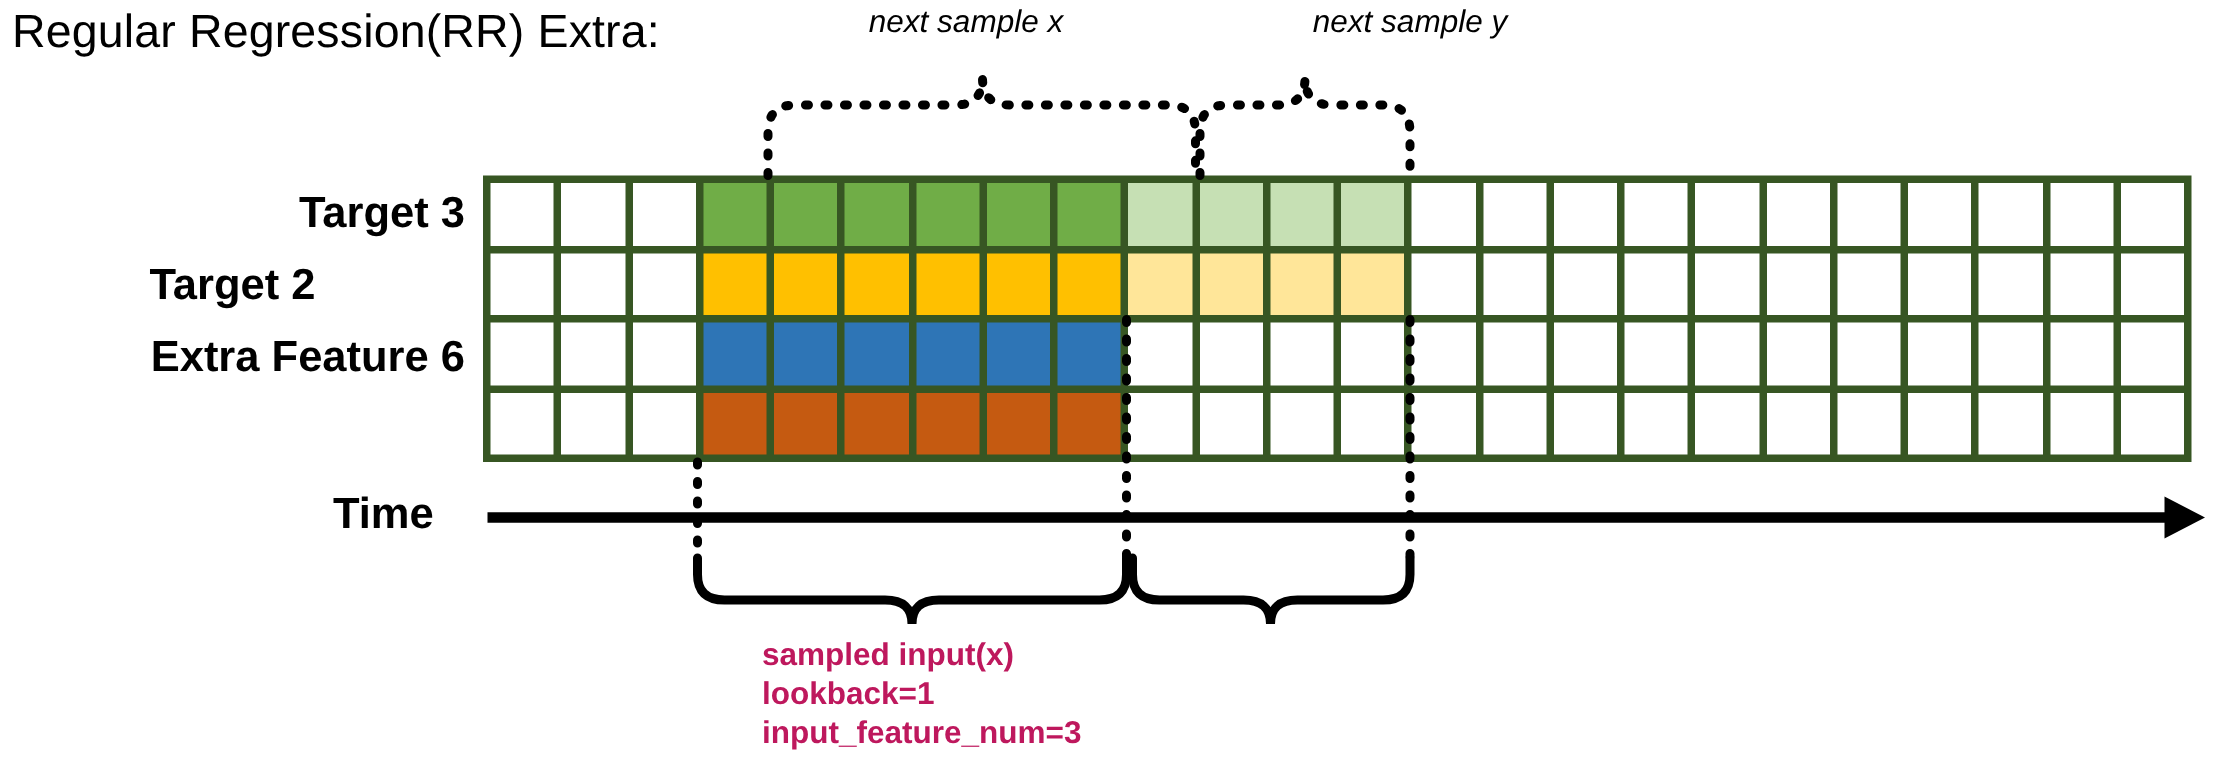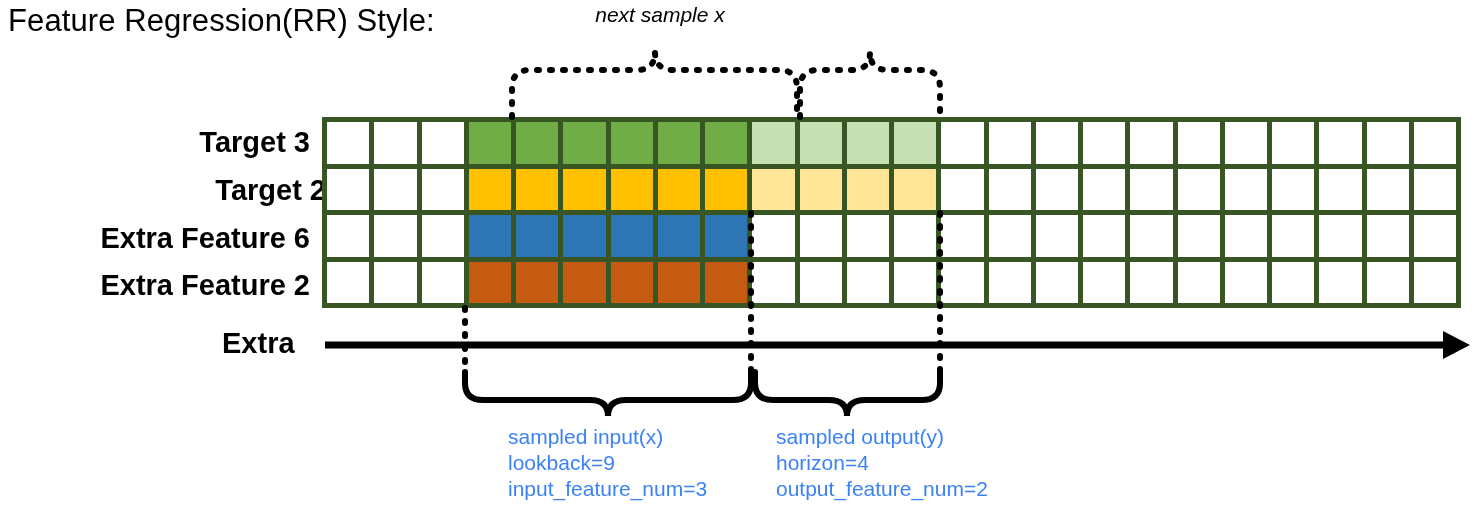--- a/index.html
+++ b/index.html
@@ -44,39 +44,39 @@
     grid-template-columns:repeat(24,1fr);
     grid-template-rows:repeat(4,1fr);
     gap:5px;
     padding:5px;
     box-sizing:border-box;
   }
   .cell{background:#ffffff;}
 
   
   .foot-block{
-    font-size:21px;font-weight:400;color:#3b82f6;
+    font-size:21px;font-weight:700;color:#be185d;
     line-height:26px;white-space:nowrap;
   }
 
   svg.overlay{position:absolute;left:0;top:0;width:1476px;height:516px;pointer-events:none;}
 </style>
 </head>
 <body>
 
 <div id="stage">
 
-  <div class="abs" id="title">Feature Regression(RR) Style:</div>
-
-  <div class="abs brace-label" style="left:500px;top:3px;width:320px;">next sample x</div>
+  <div class="abs" id="title">Regular Regression(RR) Extra:</div>
+
+  <div class="abs brace-label" style="left:484px;top:3px;width:320px;">next sample x</div>
+  <div class="abs brace-label" style="left:760px;top:3px;width:360px;">next sample y</div>
 
   <div class="abs row-label" style="left:0px;top:119px;width:310px;">Target 3</div>
-  <div class="abs row-label" style="left:16px;top:167px;width:310px;">Target 2</div>
+  <div class="abs row-label" style="left:0px;top:167px;width:310px;text-align:center;">Target 2</div>
   <div class="abs row-label" style="left:0px;top:215px;width:310px;">Extra Feature 6</div>
-  <div class="abs row-label" style="left:0px;top:262px;width:310px;">Extra Feature 2</div>
 
   <div class="abs" id="grid">
       <div class="cell" style="background: rgb(255, 255, 255);"></div>
       <div class="cell" style="background: rgb(255, 255, 255);"></div>
       <div class="cell" style="background: rgb(255, 255, 255);"></div>
       <div class="cell" style="background: rgb(112, 173, 71);"></div>
       <div class="cell" style="background: rgb(112, 173, 71);"></div>
       <div class="cell" style="background: rgb(112, 173, 71);"></div>
       <div class="cell" style="background: rgb(112, 173, 71);"></div>
       <div class="cell" style="background: rgb(112, 173, 71);"></div>
@@ -163,31 +163,26 @@
       <div class="cell" style="background: rgb(255, 255, 255);"></div>
       <div class="cell" style="background: rgb(255, 255, 255);"></div>
       <div class="cell" style="background: rgb(255, 255, 255);"></div>
       <div class="cell" style="background: rgb(255, 255, 255);"></div>
       <div class="cell" style="background: rgb(255, 255, 255);"></div>
       <div class="cell" style="background: rgb(255, 255, 255);"></div>
       <div class="cell" style="background: rgb(255, 255, 255);"></div>
       <div class="cell" style="background: rgb(255, 255, 255);"></div>
     </div>
 
-  <div class="abs" id="time-label">Extra</div>
+  <div class="abs" id="time-label">Time</div>
 
   <div class="abs foot-block" style="left:508px;top:424px;">
     <div>sampled input(x)</div>
-    <div>lookback=9</div>
+    <div>lookback=1</div>
     <div>input_feature_num=3</div>
-  </div>
-  <div class="abs foot-block" style="left:776px;top:424px;">
-    <div>sampled output(y)</div>
-    <div>horizon=4</div>
-    <div>output_feature_num=2</div>
   </div>
 
   <svg class="overlay" viewBox="0 0 1476 516">
 
     <g fill="none" stroke="#000" stroke-width="6" stroke-linecap="round" stroke-dasharray="2 11">
       <path d="M512,117 L512,88 Q512,70 530,70 L637,70 Q655,70 655,52 Q655,70 673,70 L779,70 Q797,70 797,88 L797,117"></path>
     </g>
 
     <g fill="none" stroke="#000" stroke-width="6" stroke-linecap="round" stroke-dasharray="2 11">
       <path d="M800,117 L800,88 Q800,70 818,70 L852,70 Q870,70 870,52 Q870,70 888,70 L922,70 Q940,70 940,88 L940,117"></path>

